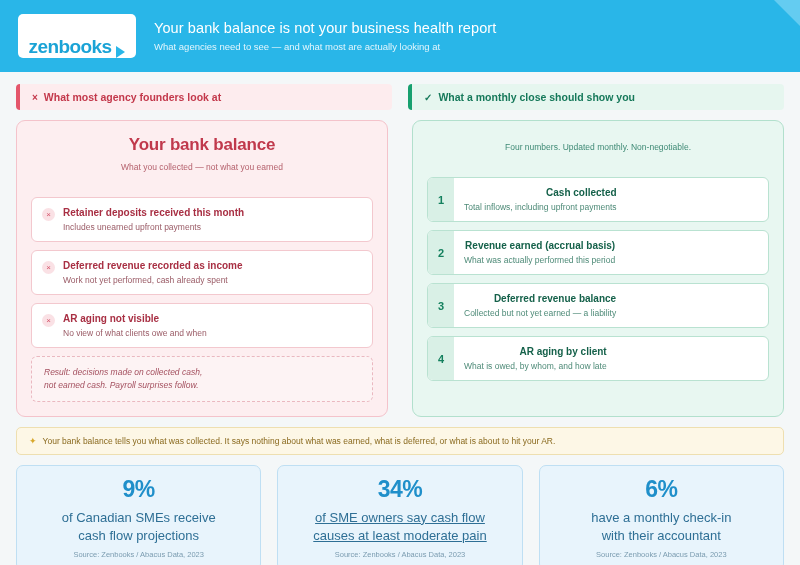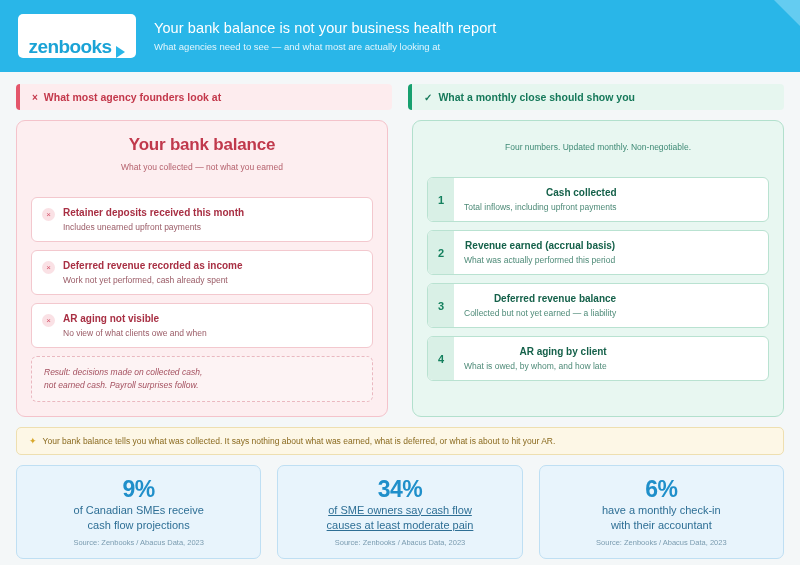--- a/index.html
+++ b/index.html
@@ -239,22 +239,23 @@
     padding: 10px 8px 11px 8px;
     text-align: center;
   }
   .stat-value {
     font-size: 23px;
     font-weight: bold;
     color: #1f8fca;
     letter-spacing: -0.5px;
   }
   .stat-label {
-    font-size: 11px;
+    font-size: 13px;
     color: #2e6f95;
+    margin-top: 6px;
     line-height: 1.45;
   }
   .stat-source {
     font-size: 7.5px;
     color: #7b9cb0;
     margin-top: 4px;
   }
 
   
   .footer {

